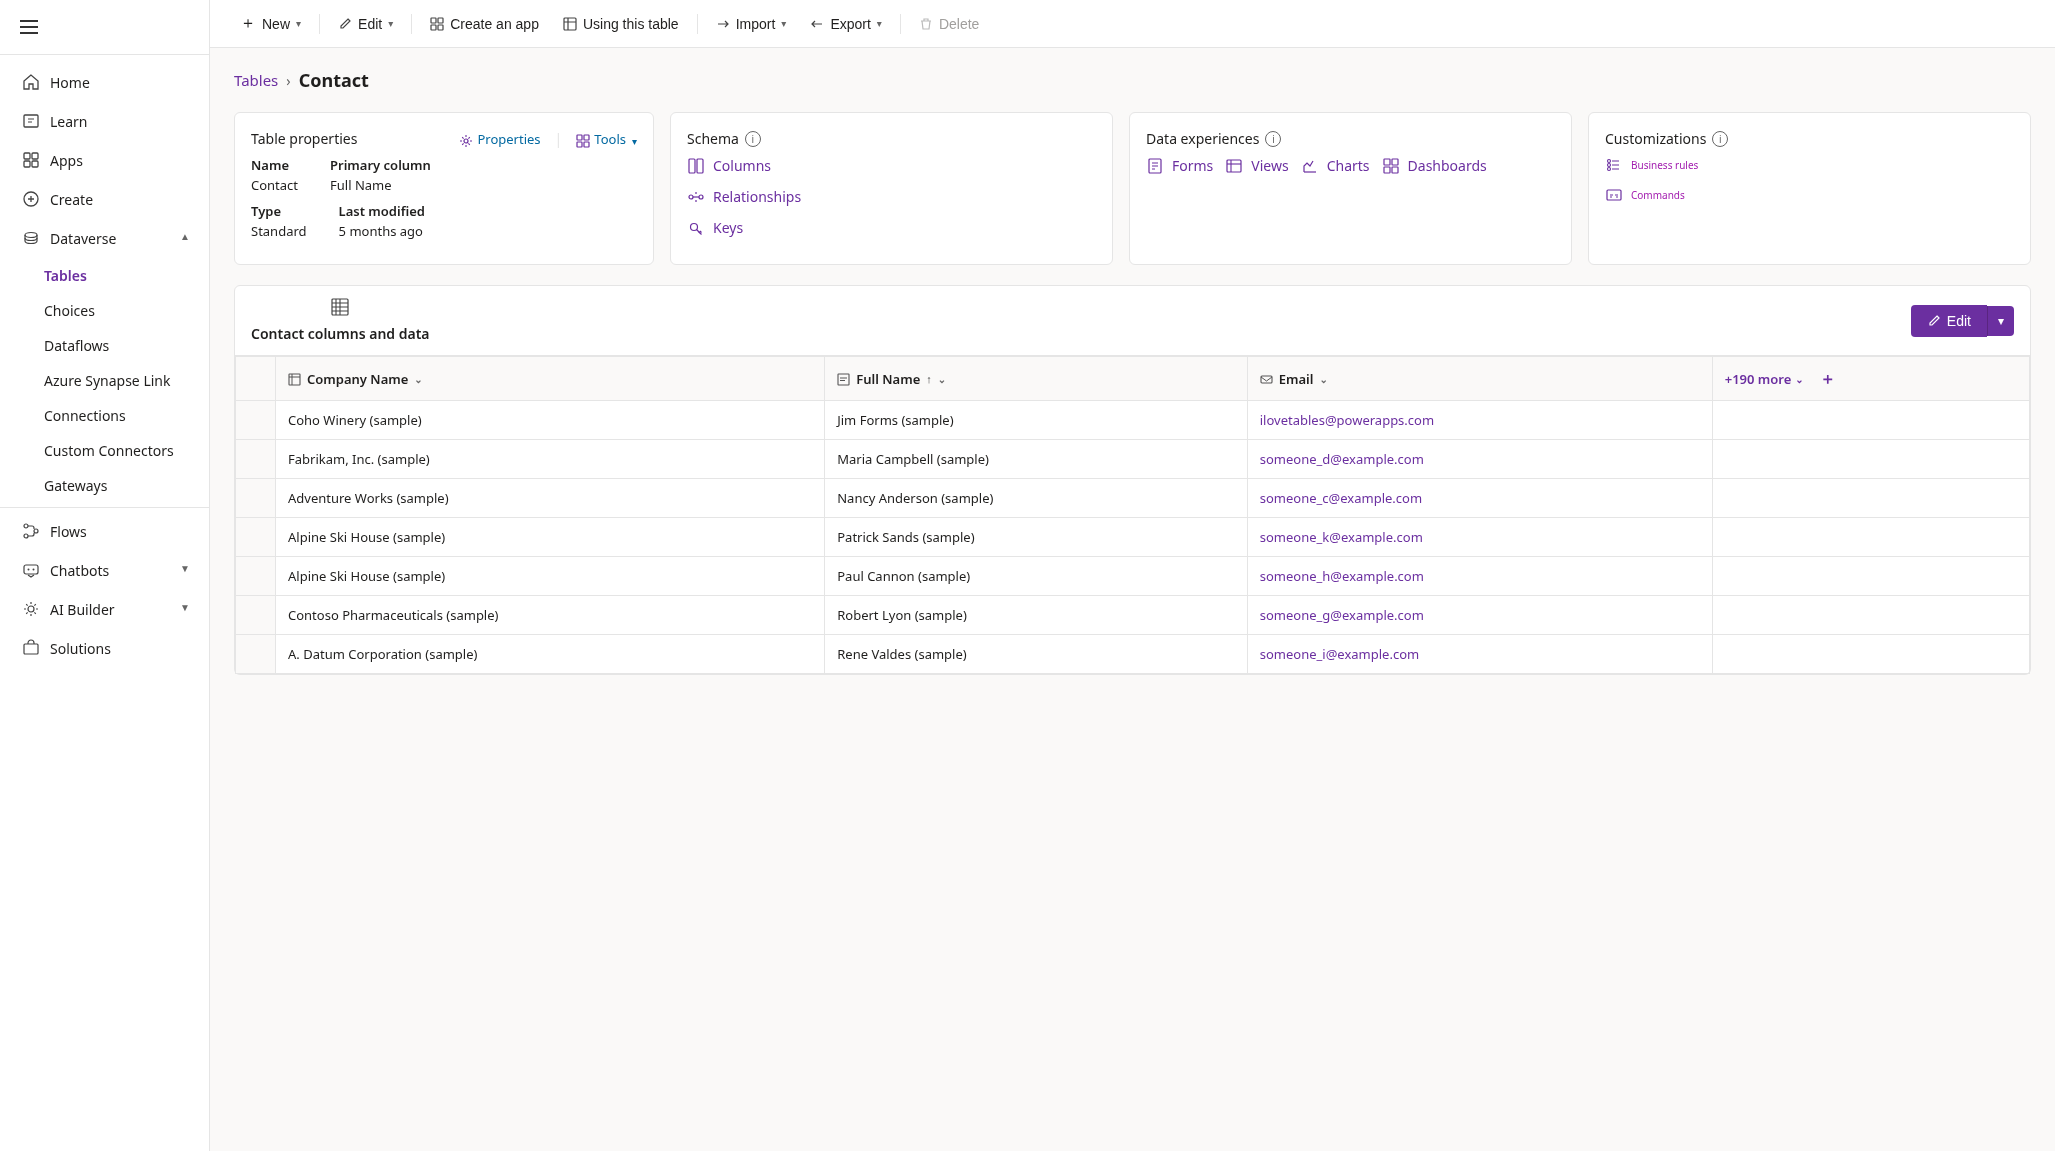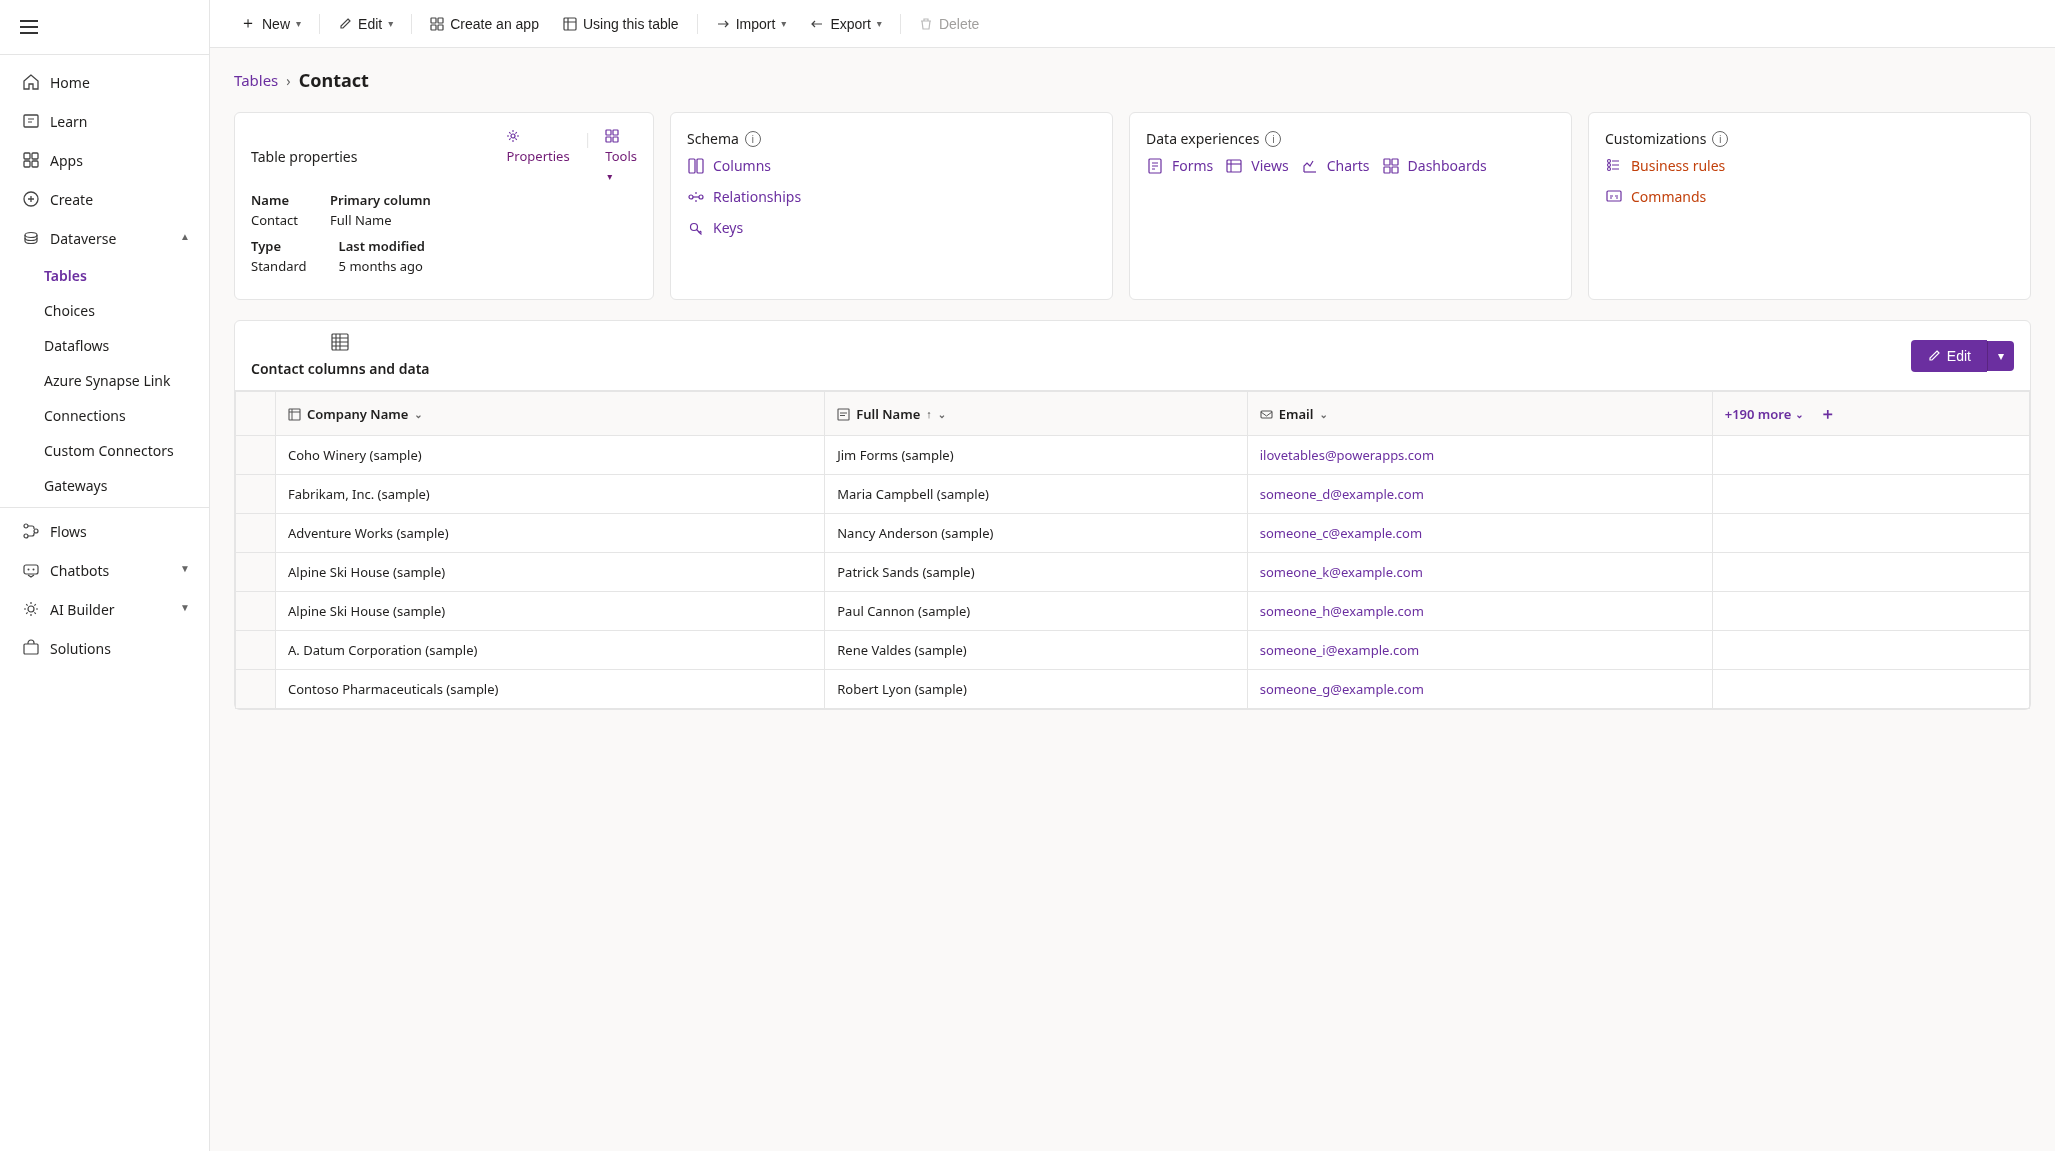--- a/index.html
+++ b/index.html
@@ -39,31 +39,31 @@
     .breadcrumb-link { color: #6b2fa0; cursor: pointer; text-decoration: none; }
     .breadcrumb-sep { color: #666; font-size: 14px; }
     .breadcrumb-current { font-weight: 700; font-size: 18px; color: #201f1e; }
 
     
     .cards-row { display: flex; gap: 16px; margin-bottom: 20px; }
     .card { background: #fff; border: 1px solid #e5e5e5; border-radius: 6px; padding: 16px; flex: 1; min-width: 0; }
     .card-title { font-weight: 400; font-size: 14px; color: #201f1e; margin-bottom: 8px; display: flex; align-items: center; gap: 6px; }
     .card-info-icon { width: 16px; height: 16px; border-radius: 50%; border: 1px solid #666; display: inline-flex; align-items: center; justify-content: center; font-size: 10px; color: #666; flex-shrink: 0; }
     .card-header-actions { margin-left: auto; display: flex; gap: 8px; }
-    .card-action-link { color: #701a75; font-size: 13px; cursor: pointer; display: flex; align-items: flex-start; gap: 4px; flex-direction: column; }
+    .card-action-link { color: #0369a1; font-size: 13px; cursor: pointer; display: flex; align-items: flex-end; gap: 4px; }
     .card-row { display: flex; gap: 32px; margin-bottom: 8px; }
     .card-field-label { font-weight: 600; font-size: 13px; color: #201f1e; margin-bottom: 2px; }
     .card-field-value { font-size: 13px; color: #201f1e; }
     .schema-items { display: flex; flex-direction: column; gap: 12px; }
     .schema-item { display: flex; align-items: center; gap: 8px; color: #6b2fa0; cursor: pointer; font-size: 14px; }
     .schema-icon { width: 18px; height: 18px; display: flex; align-items: center; justify-content: center; color: #6b2fa0; }
     .data-exp-items { display: flex; gap: 12px; }
     .data-exp-item { display: flex; align-items: center; gap: 8px; color: #6b2fa0; cursor: pointer; font-size: 14px; }
     .custom-items { display: flex; flex-direction: column; gap: 12px; }
-    .custom-item { display: flex; align-items: flex-start; gap: 8px; color: #c2410c; cursor: pointer; font-size: 14px; }
+    .custom-item { display: flex; align-items: center; gap: 8px; color: #a21caf; cursor: pointer; font-size: 10px; }
 
     
     .table-section { background: #fff; border: 1px solid #e5e5e5; border-radius: 6px; }
     .table-header { display: flex; align-items: center; justify-content: space-between; padding: 12px 16px; border-bottom: 1px solid #e5e5e5; }
     .table-title { display: flex; align-items: center; gap: 8px; font-weight: 600; font-size: 14px; flex-direction: column; }
     .table-header-actions { display: flex; align-items: center; gap: 0; }
     .edit-btn { background: #6b2fa0; color: #fff; border: none; padding: 8px 16px; border-radius: 4px 0 0 4px; cursor: pointer; font-size: 14px; display: flex; align-items: center; gap: 6px; }
     .edit-dropdown { background: #6b2fa0; color: #fff; border: none; border-left: 1px solid #5a2580; padding: 8px 10px; border-radius: 0 4px 4px 0; cursor: pointer; font-size: 12px; }
 
     
@@ -560,30 +560,30 @@
           </tr>
           <tr>
             <td class="row-check"></td>
             <td>Alpine Ski House (sample)</td>
             <td>Paul Cannon (sample)</td>
             <td class="email">someone_h@example.com</td>
             <td></td>
           </tr>
           <tr>
             <td class="row-check"></td>
+            <td>Contoso Pharmaceuticals (sample)</td>
+            <td>Robert Lyon (sample)</td>
+            <td class="email">someone_g@example.com</td>
+            <td></td>
+          </tr>
+          <tr>
+            <td class="row-check"></td>
             <td>A. Datum Corporation (sample)</td>
             <td>Rene Valdes (sample)</td>
             <td class="email">someone_i@example.com</td>
             <td></td>
           </tr>
-          <tr>
-            <td class="row-check"></td>
-            <td>Contoso Pharmaceuticals (sample)</td>
-            <td>Robert Lyon (sample)</td>
-            <td class="email">someone_g@example.com</td>
-            <td></td>
-          </tr>
         </tbody>
       </table>
     </div>
 
   </div>
 </div>
 
 </body></html>

